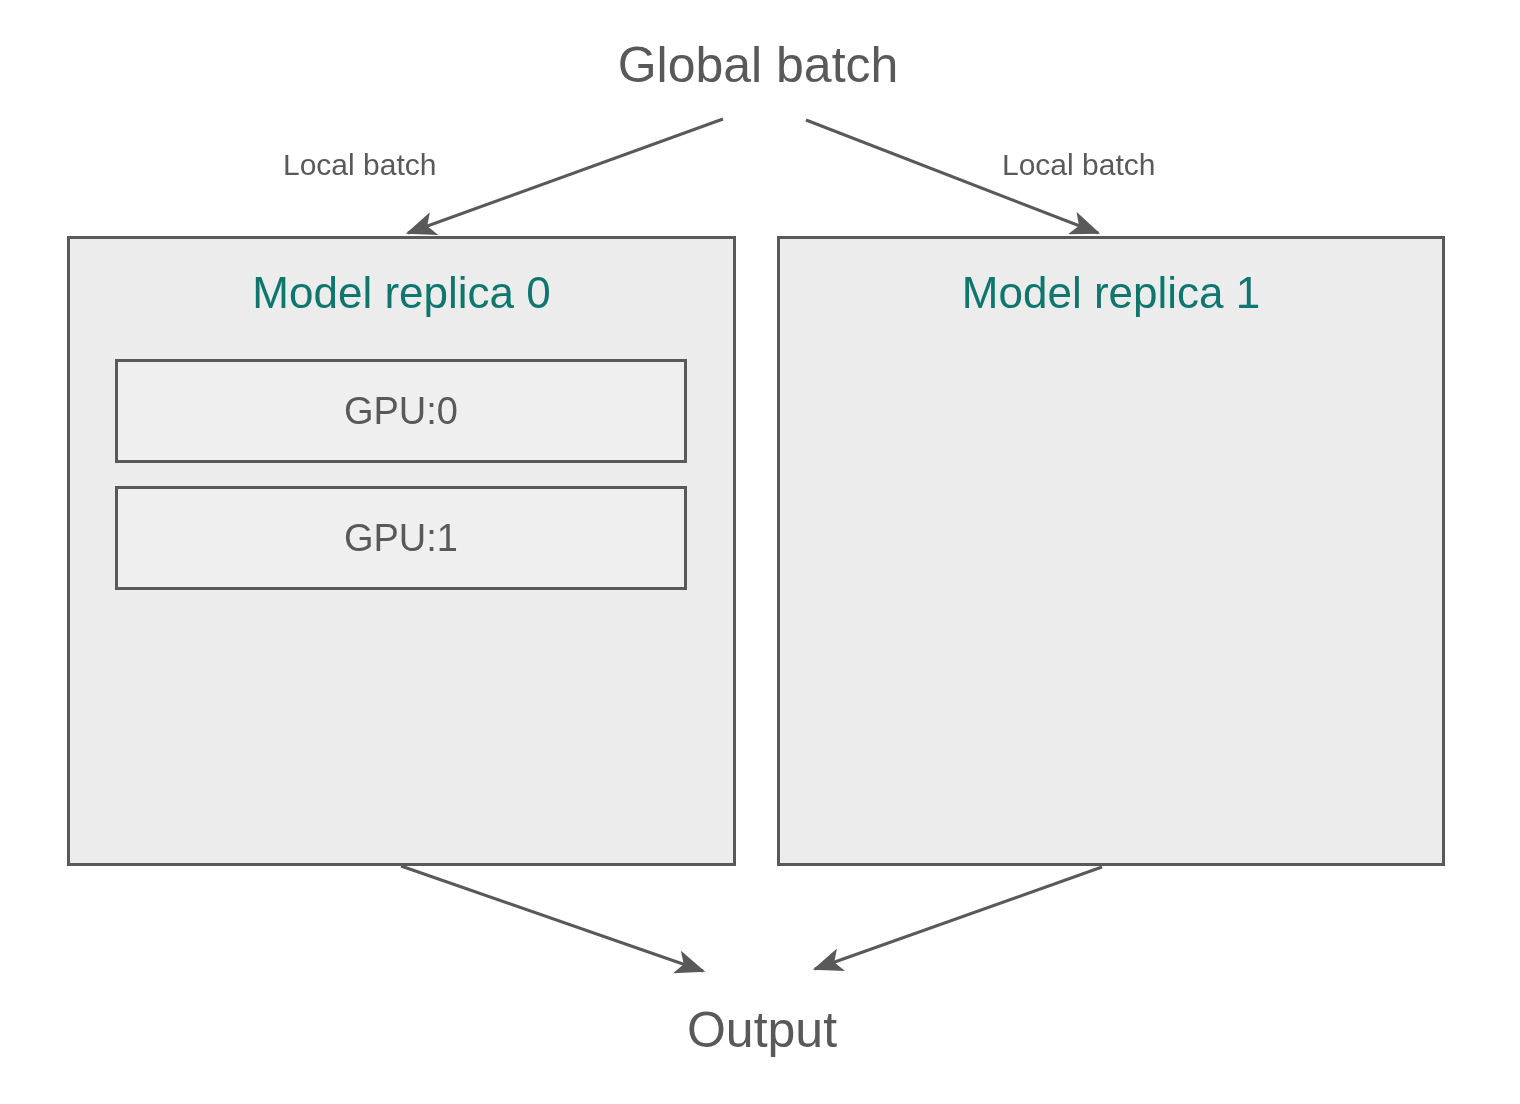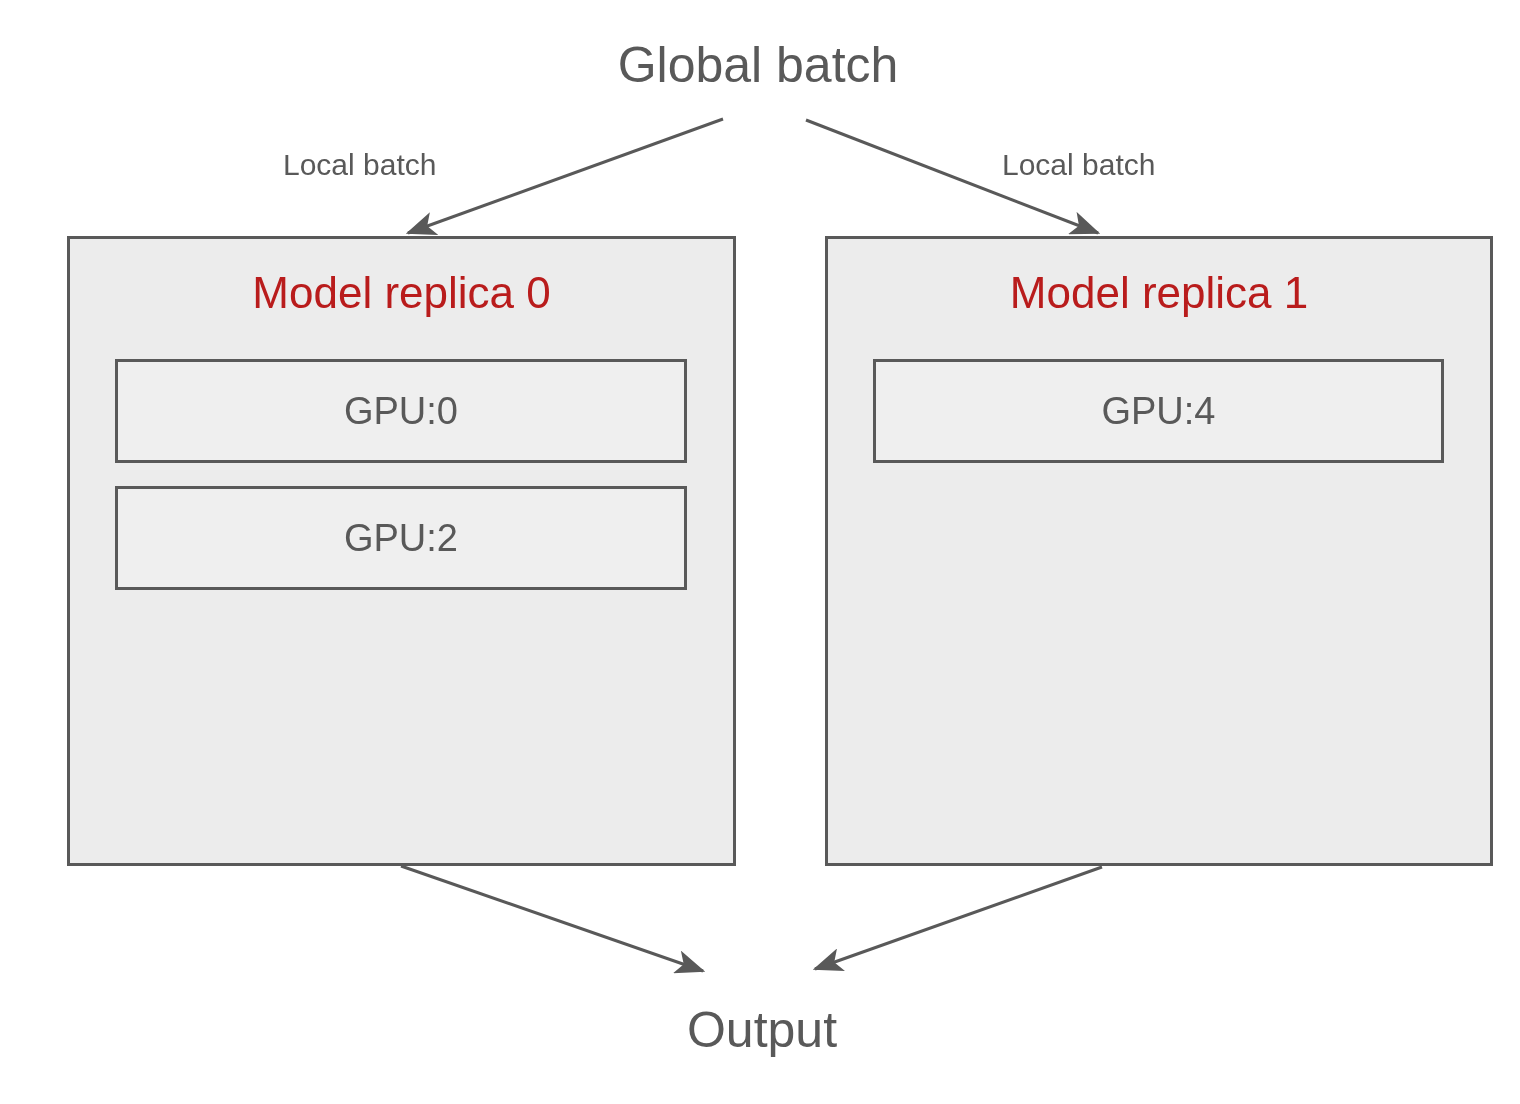--- a/index.html
+++ b/index.html
@@ -67,30 +67,29 @@
     left: 67px;
     top: 236px;
     width: 669px;
     height: 630px;
   }
   #replica-box-1 {
     left: 777px;
     top: 236px;
     width: 668px;
     height: 630px;
-    margin-left: 48px;
   }
   .replica-title {
     position: absolute;
     left: 0;
     right: 0;
     top: 32px;
     text-align: center;
     font-size: 44px;
-    color: #b91c1c;
+    color: #0f766e;
     line-height: 1;
   }
   .gpu-list {
     position: absolute;
     left: 45px;
     right: 46px;
     top: 120px;
   }
   .gpu-box {
     position: relative;
@@ -140,29 +139,26 @@
 
   <div class="txt label-local-right">Local batch</div>
 
   <div class="replica-box" id="replica-box-0">
     <div class="replica-title">Model replica 0</div>
     <div class="gpu-list">
       <div class="gpu-box">
         <div class="gpu-label">GPU:0</div>
       </div>
       <div class="gpu-box">
-        <div class="gpu-label">GPU:2</div>
+        <div class="gpu-label">GPU:1</div>
       </div>
     </div>
   </div>
 
   <div class="replica-box" id="replica-box-1">
     <div class="replica-title">Model replica 1</div>
     <div class="gpu-list">
-      <div class="gpu-box">
-        <div class="gpu-label">GPU:4</div>
-      </div>
     </div>
   </div>
 
   <div class="txt title-output">Output</div>
 
 </div>
 
 </body></html>

